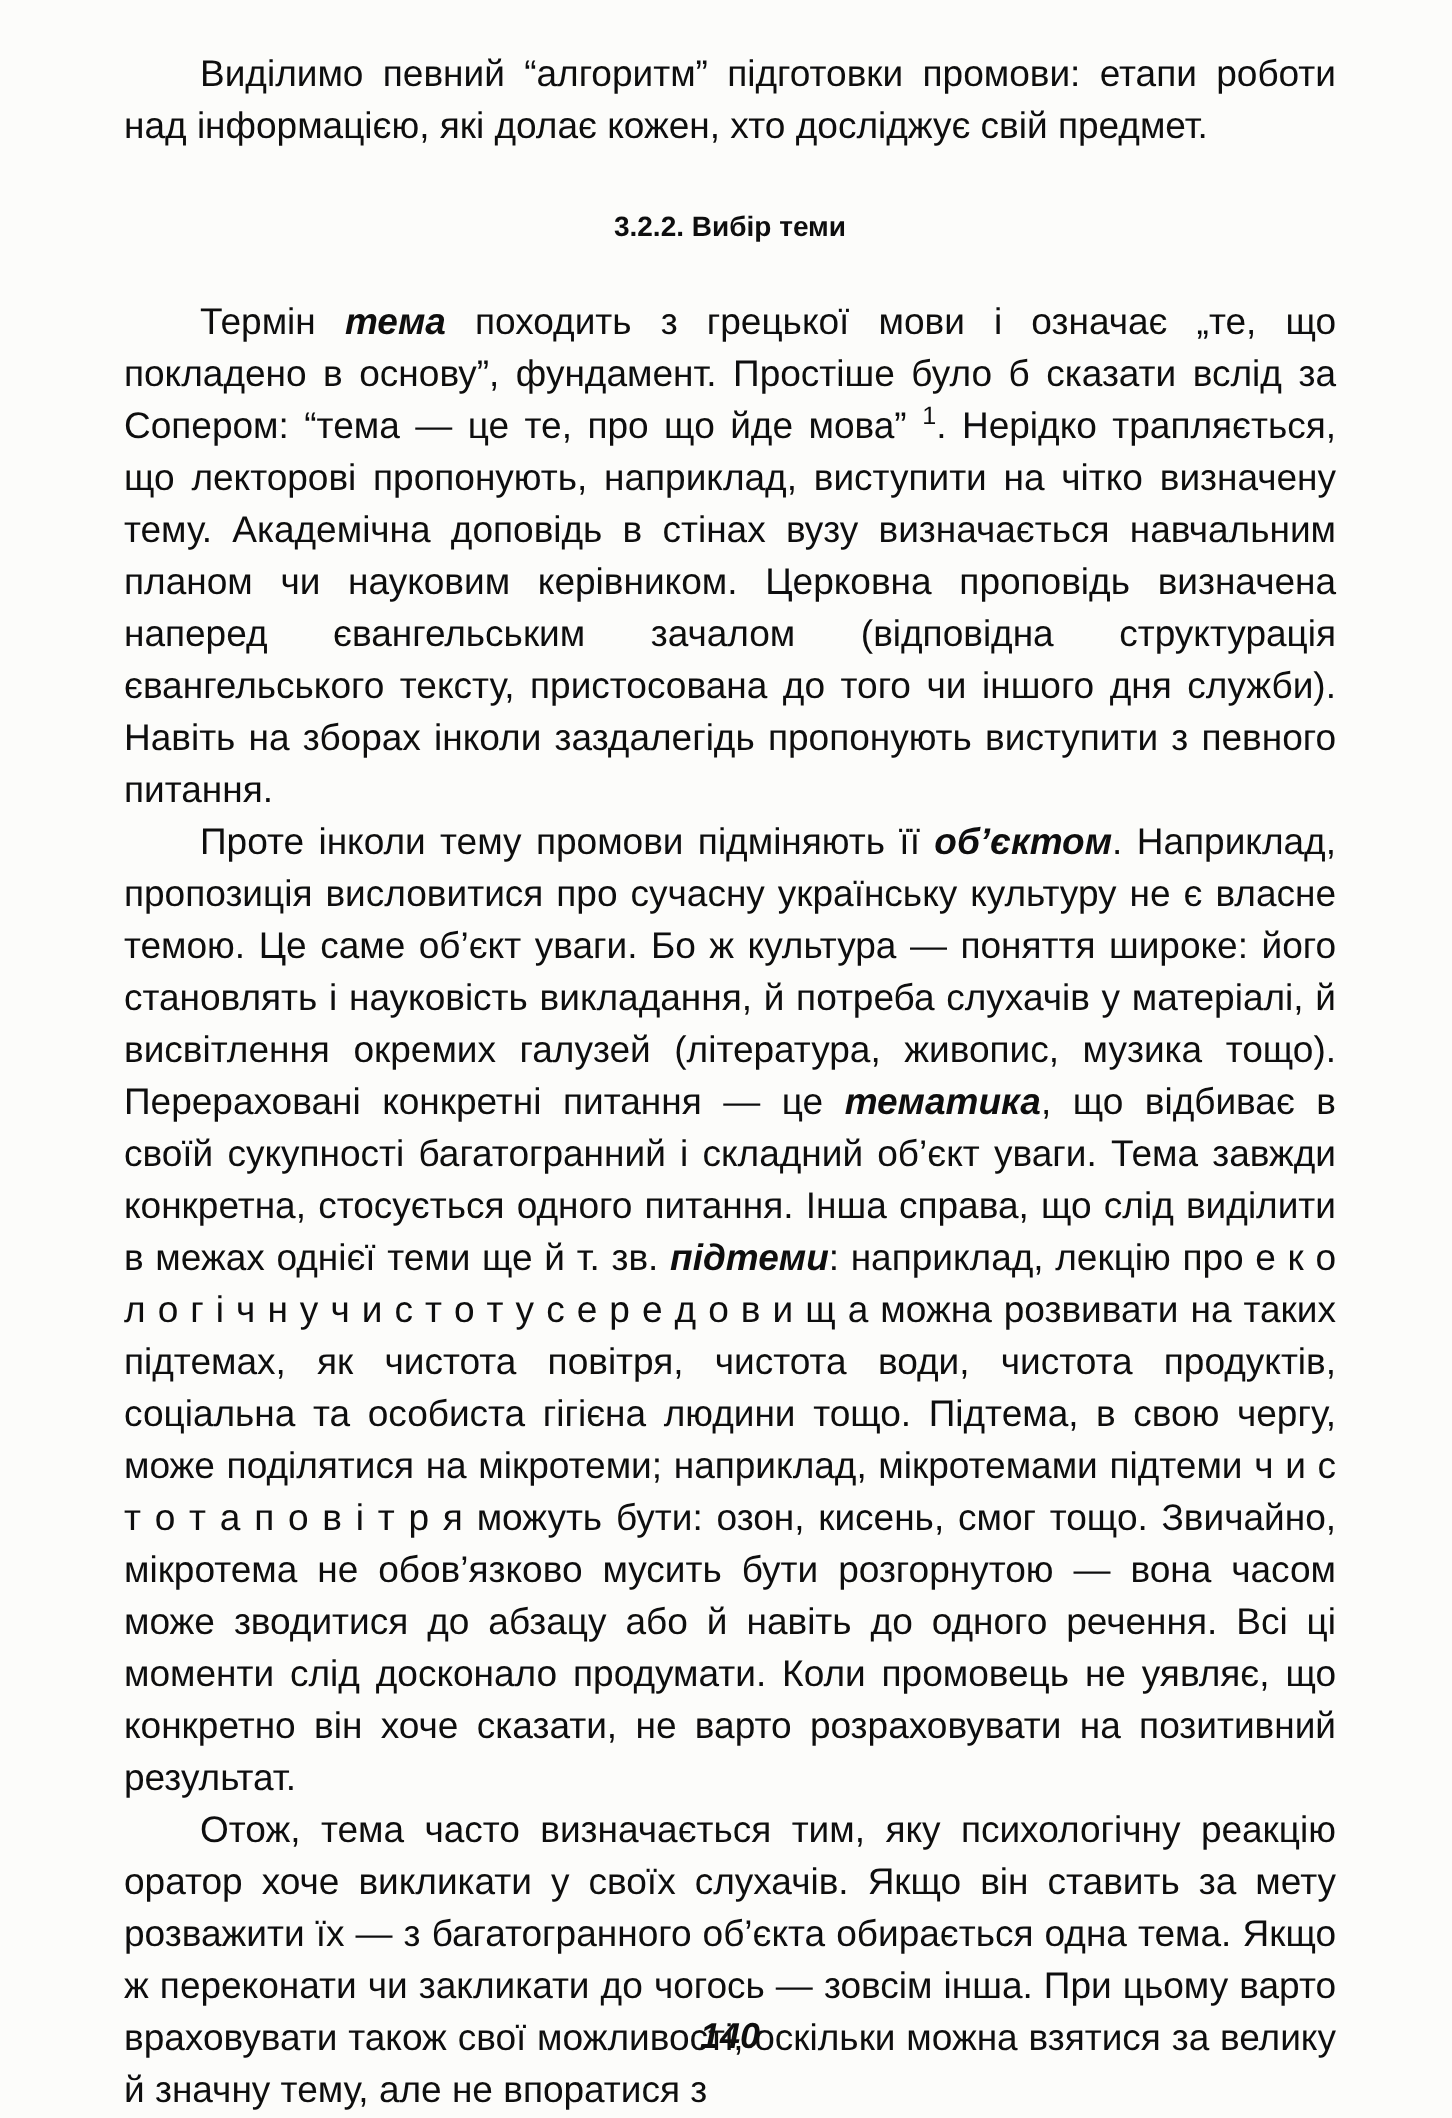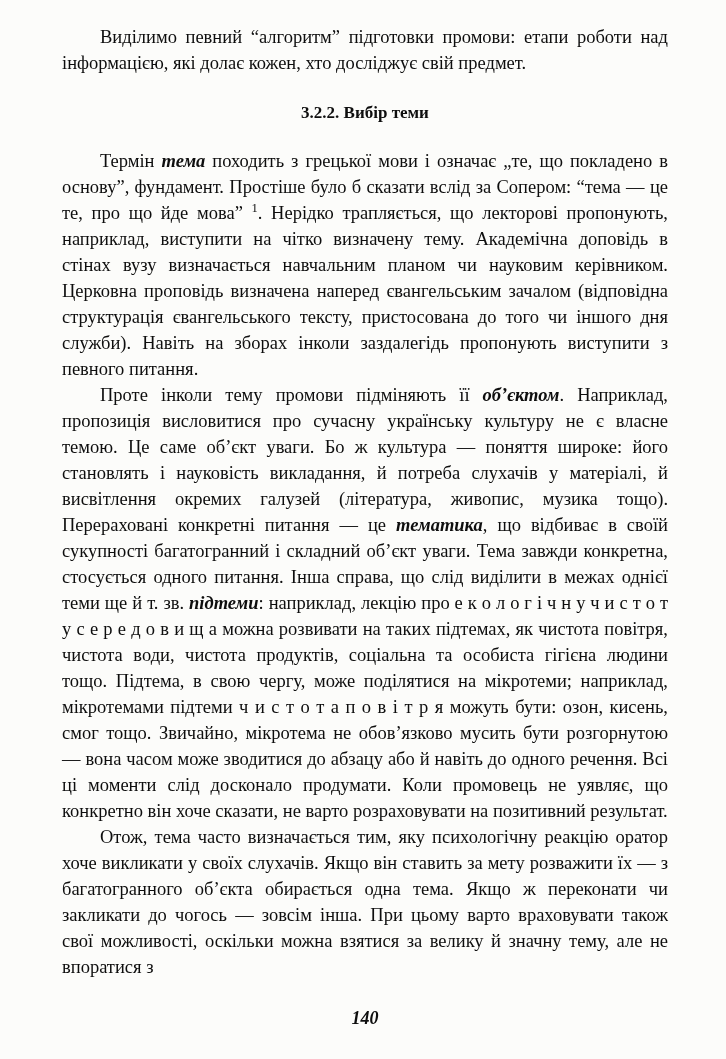--- a/index.html
+++ b/index.html
@@ -8,35 +8,35 @@
     background: #e8e8e4;
   }
   .page {
     position: relative;
     width: 726px;
     height: 1059px;
     margin: 0 auto;
     box-sizing: border-box;
     background: #fcfcfa;
     color: #0e0e0e;
-    font-family: Liberation Serif, serif;
+    font-family: Liberation Sans, sans-serif;
     font-size: 18.5px;
     line-height: 26px;
     padding: 24px 58px 0 62px;
     overflow: hidden;
   }
   .para {
     margin: 0;
     text-align: justify;
     text-indent: 38px;
   }
   .heading {
     margin: 24px 0 22px 0;
     text-align: center;
-    font-size: 17px;
+    font-size: 14px;
     font-weight: bold;
     font-style: normal;
   }
   .bi  { font-weight: bold; font-style: italic; }
   sup.sup {
     font-size: 0.68em;
     line-height: 0;
   }
   .footnote {
     margin-top: 10px;

